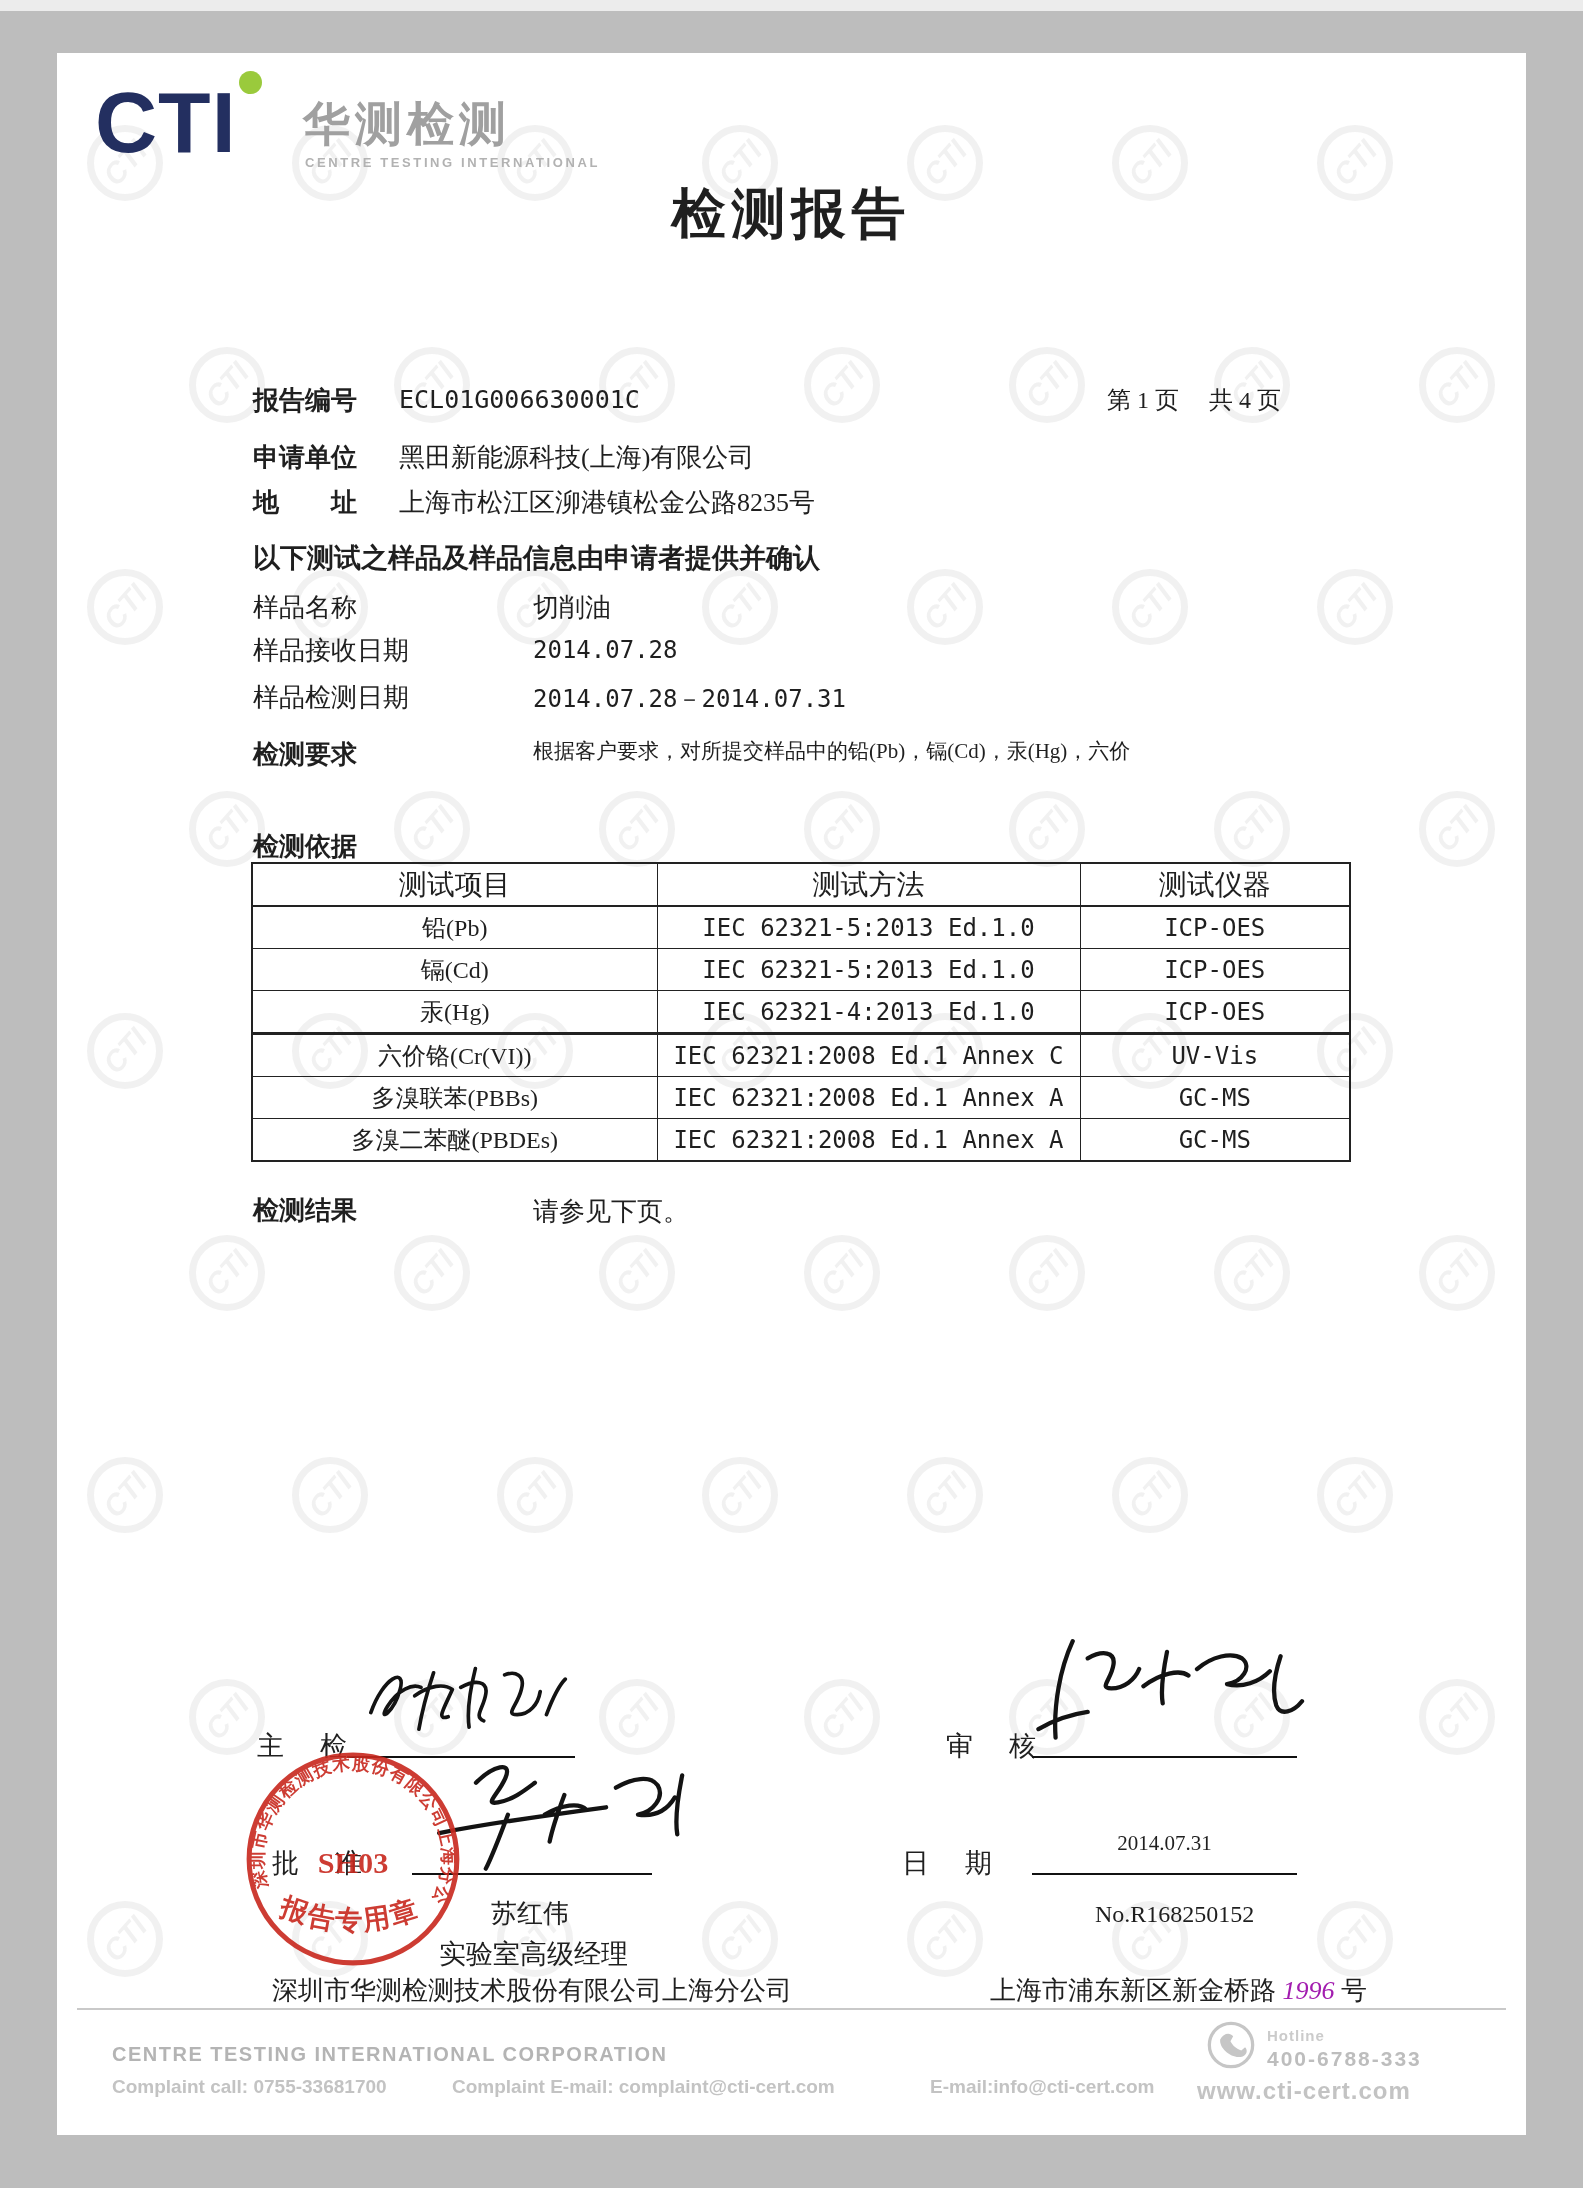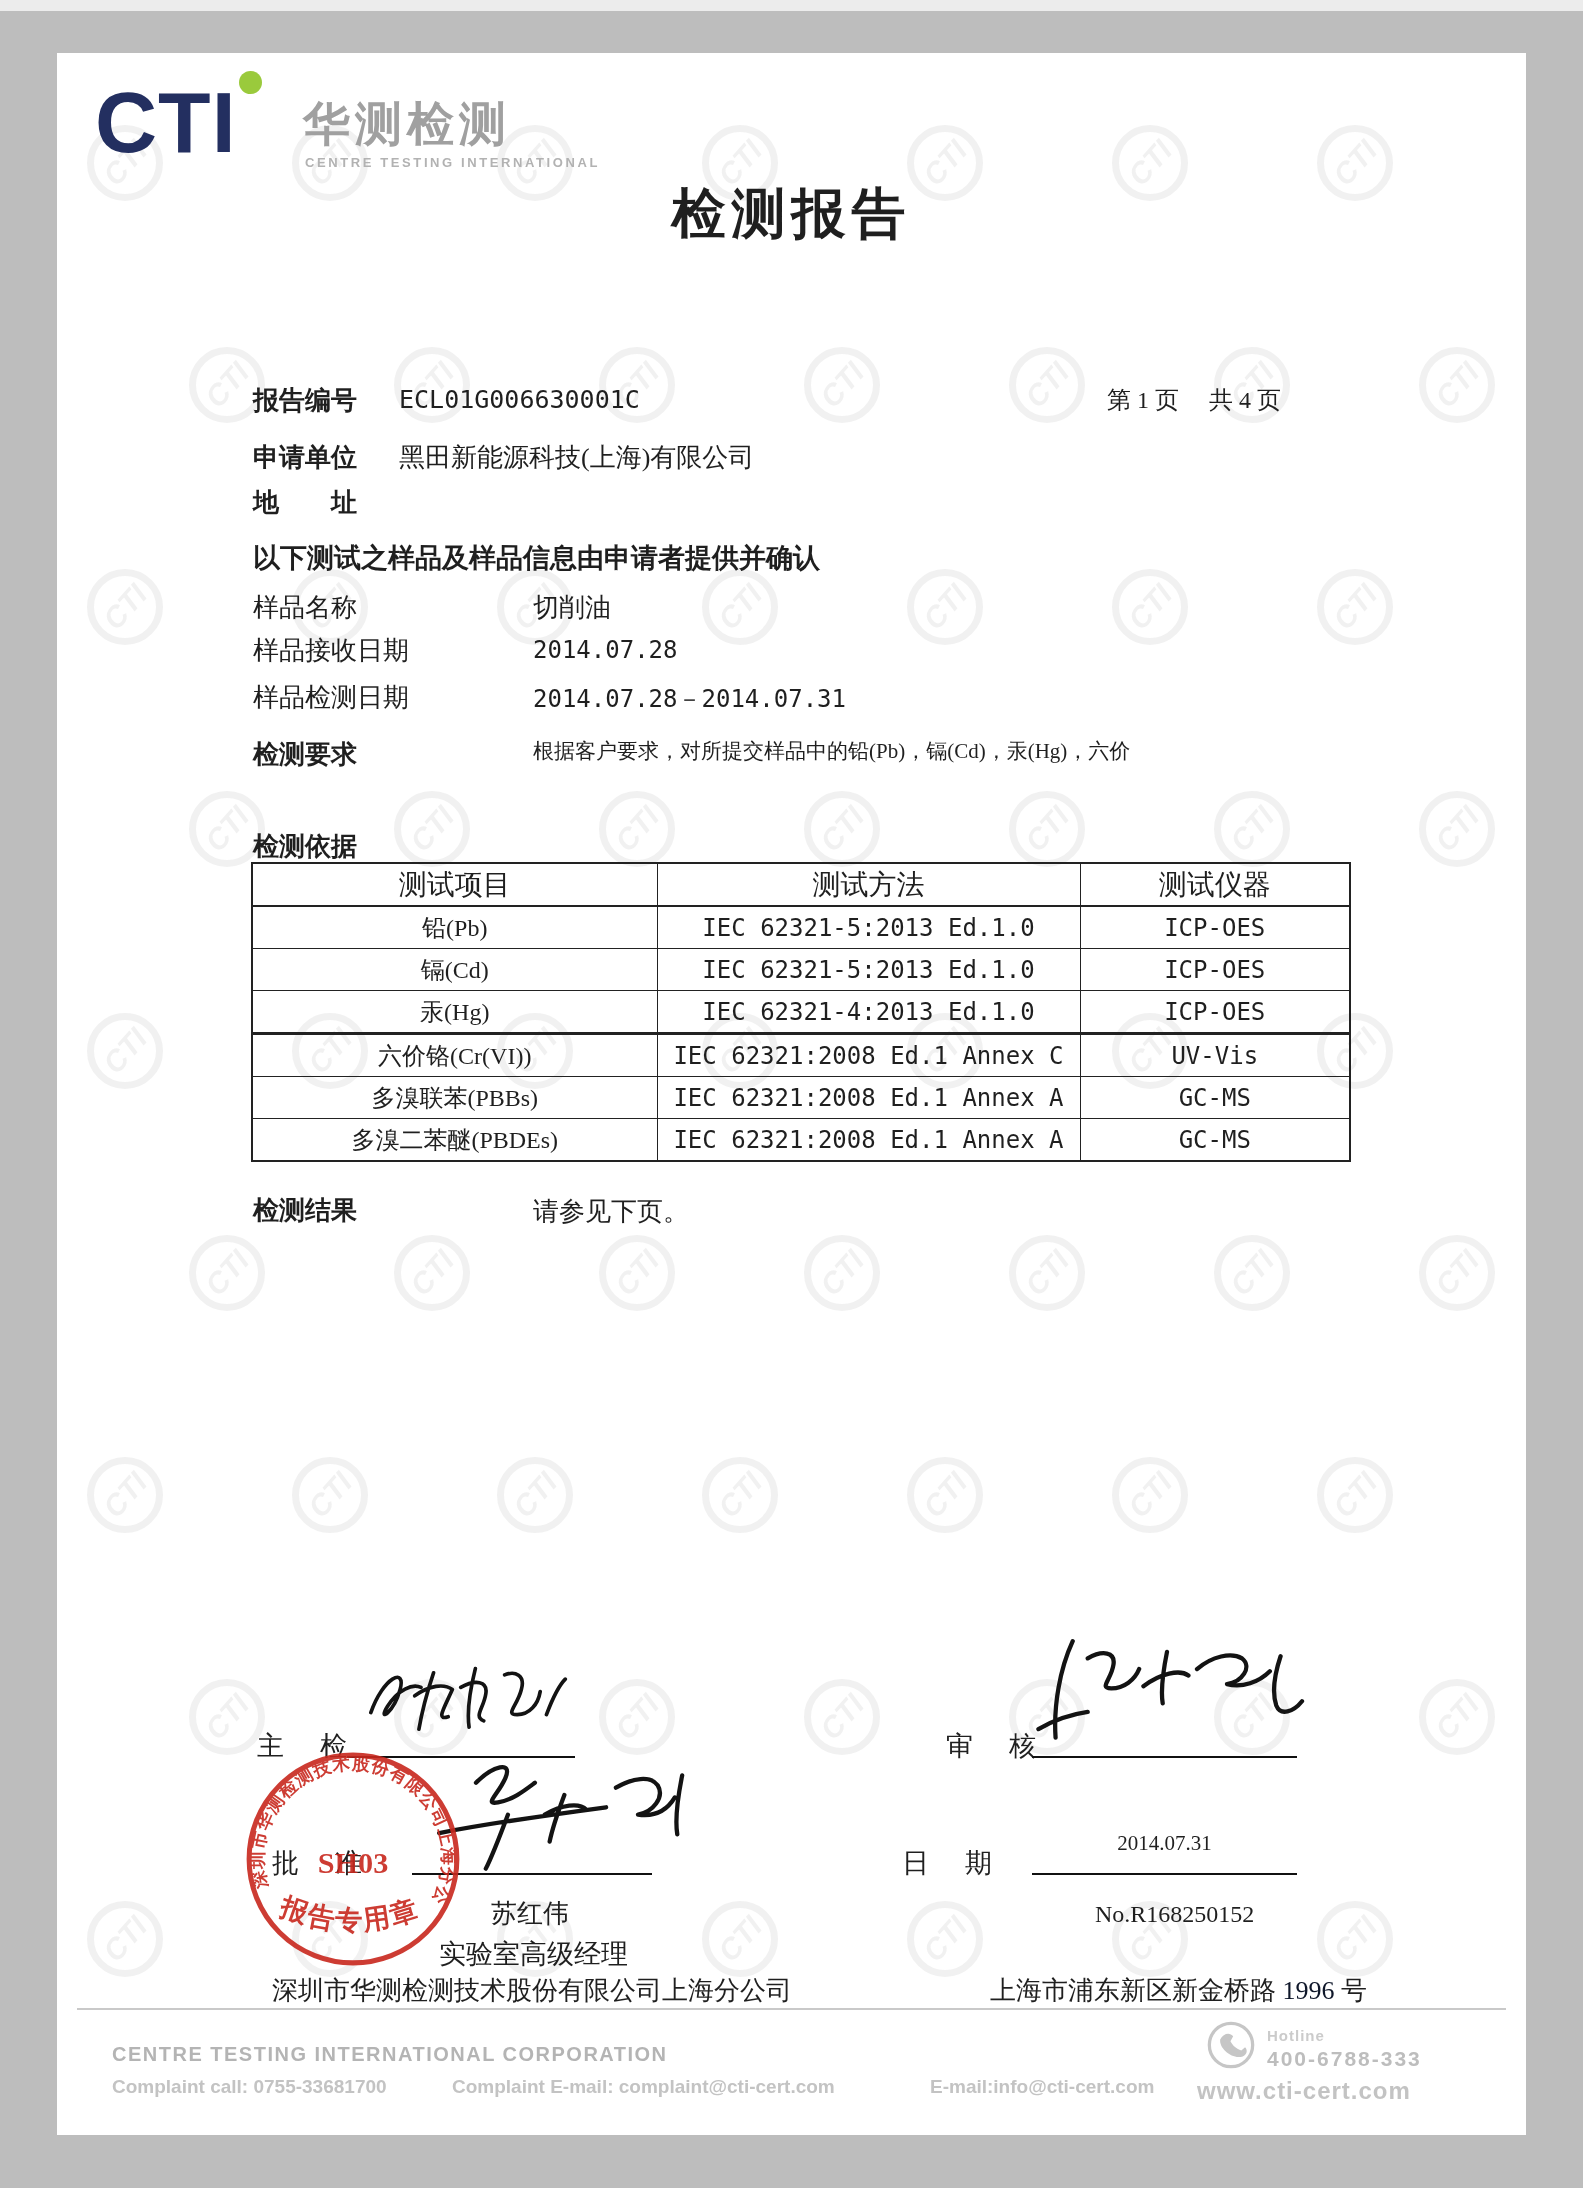--- a/index.html
+++ b/index.html
@@ -55,21 +55,21 @@
   .sig-svg path{fill:none;stroke:#131313;stroke-linecap:round;stroke-linejoin:round;}
   
   .divider{left:20px;top:1955px;width:1429px;height:2px;background:#c9c9c9;}
   .foot-co{font:bold 20px "Liberation Sans","DejaVu Sans",sans-serif;
       color:#b4b4b4;letter-spacing:1.5px;white-space:nowrap;}
   .foot-sm{font:bold 19px "Liberation Sans","DejaVu Sans",sans-serif;
       color:#c3c3c3;white-space:nowrap;}
   .hot-lbl{font:bold 15px "Liberation Sans",sans-serif;color:#cbcbcb;letter-spacing:1px;}
   .hot-num{font:bold 21px "Liberation Sans",sans-serif;color:#bdbdbd;letter-spacing:2px;}
   .hot-www{font:bold 24px "Liberation Sans",sans-serif;color:#c3c3c3;letter-spacing:1px;}
-  .addr-num{color:#0f172a;}
+  .addr-num{color:#a21caf;font-style:italic;}
   .stamp{opacity:.9;}
 </style>
 </head>
 <body>
 
 <div class="abs top-strip"></div>
 
 <div class="abs page">
 
   <div class="abs" style="left:0;top:0;width:1469px;height:2082px;overflow:hidden;">
@@ -273,20 +273,21 @@
 
   <div class="abs doc-title">检测报告</div>
 
   <div class="abs lbl" style="left:196px;top:330px;">报告编号</div>
   <div class="abs mono" style="left:342px;top:332px;font-size:25px;">ECL01G006630001C</div>
   <div class="abs val" style="left:1050px;top:331px;font-size:24px;">第 1 页　 共 4 页</div>
 
   <div class="abs lbl" style="left:196px;top:387px;">申请单位</div>
   <div class="abs val" style="left:342px;top:387px;">黑田新能源科技(上海)有限公司</div>
   <div class="abs lbl" style="left:196px;top:432px;">地　　址</div>
+  <div class="abs val" style="left:342px;top:432px;">上海市松江区泖港镇松金公路8235号</div>
 
   <div class="abs lbl" style="left:196px;top:487px;font-size:27px;">以下测试之样品及样品信息由申请者提供并确认</div>
 
   <div class="abs val" style="left:196px;top:537px;">样品名称</div>
   <div class="abs val" style="left:476px;top:537px;">切削油</div>
   <div class="abs val" style="left:196px;top:580px;">样品接收日期</div>
   <div class="abs mono" style="left:476px;top:583px;">2014.07.28</div>
   <div class="abs val" style="left:196px;top:627px;">样品检测日期</div>
   <div class="abs mono" style="left:476px;top:630px;">2014.07.28－2014.07.31</div>
 

